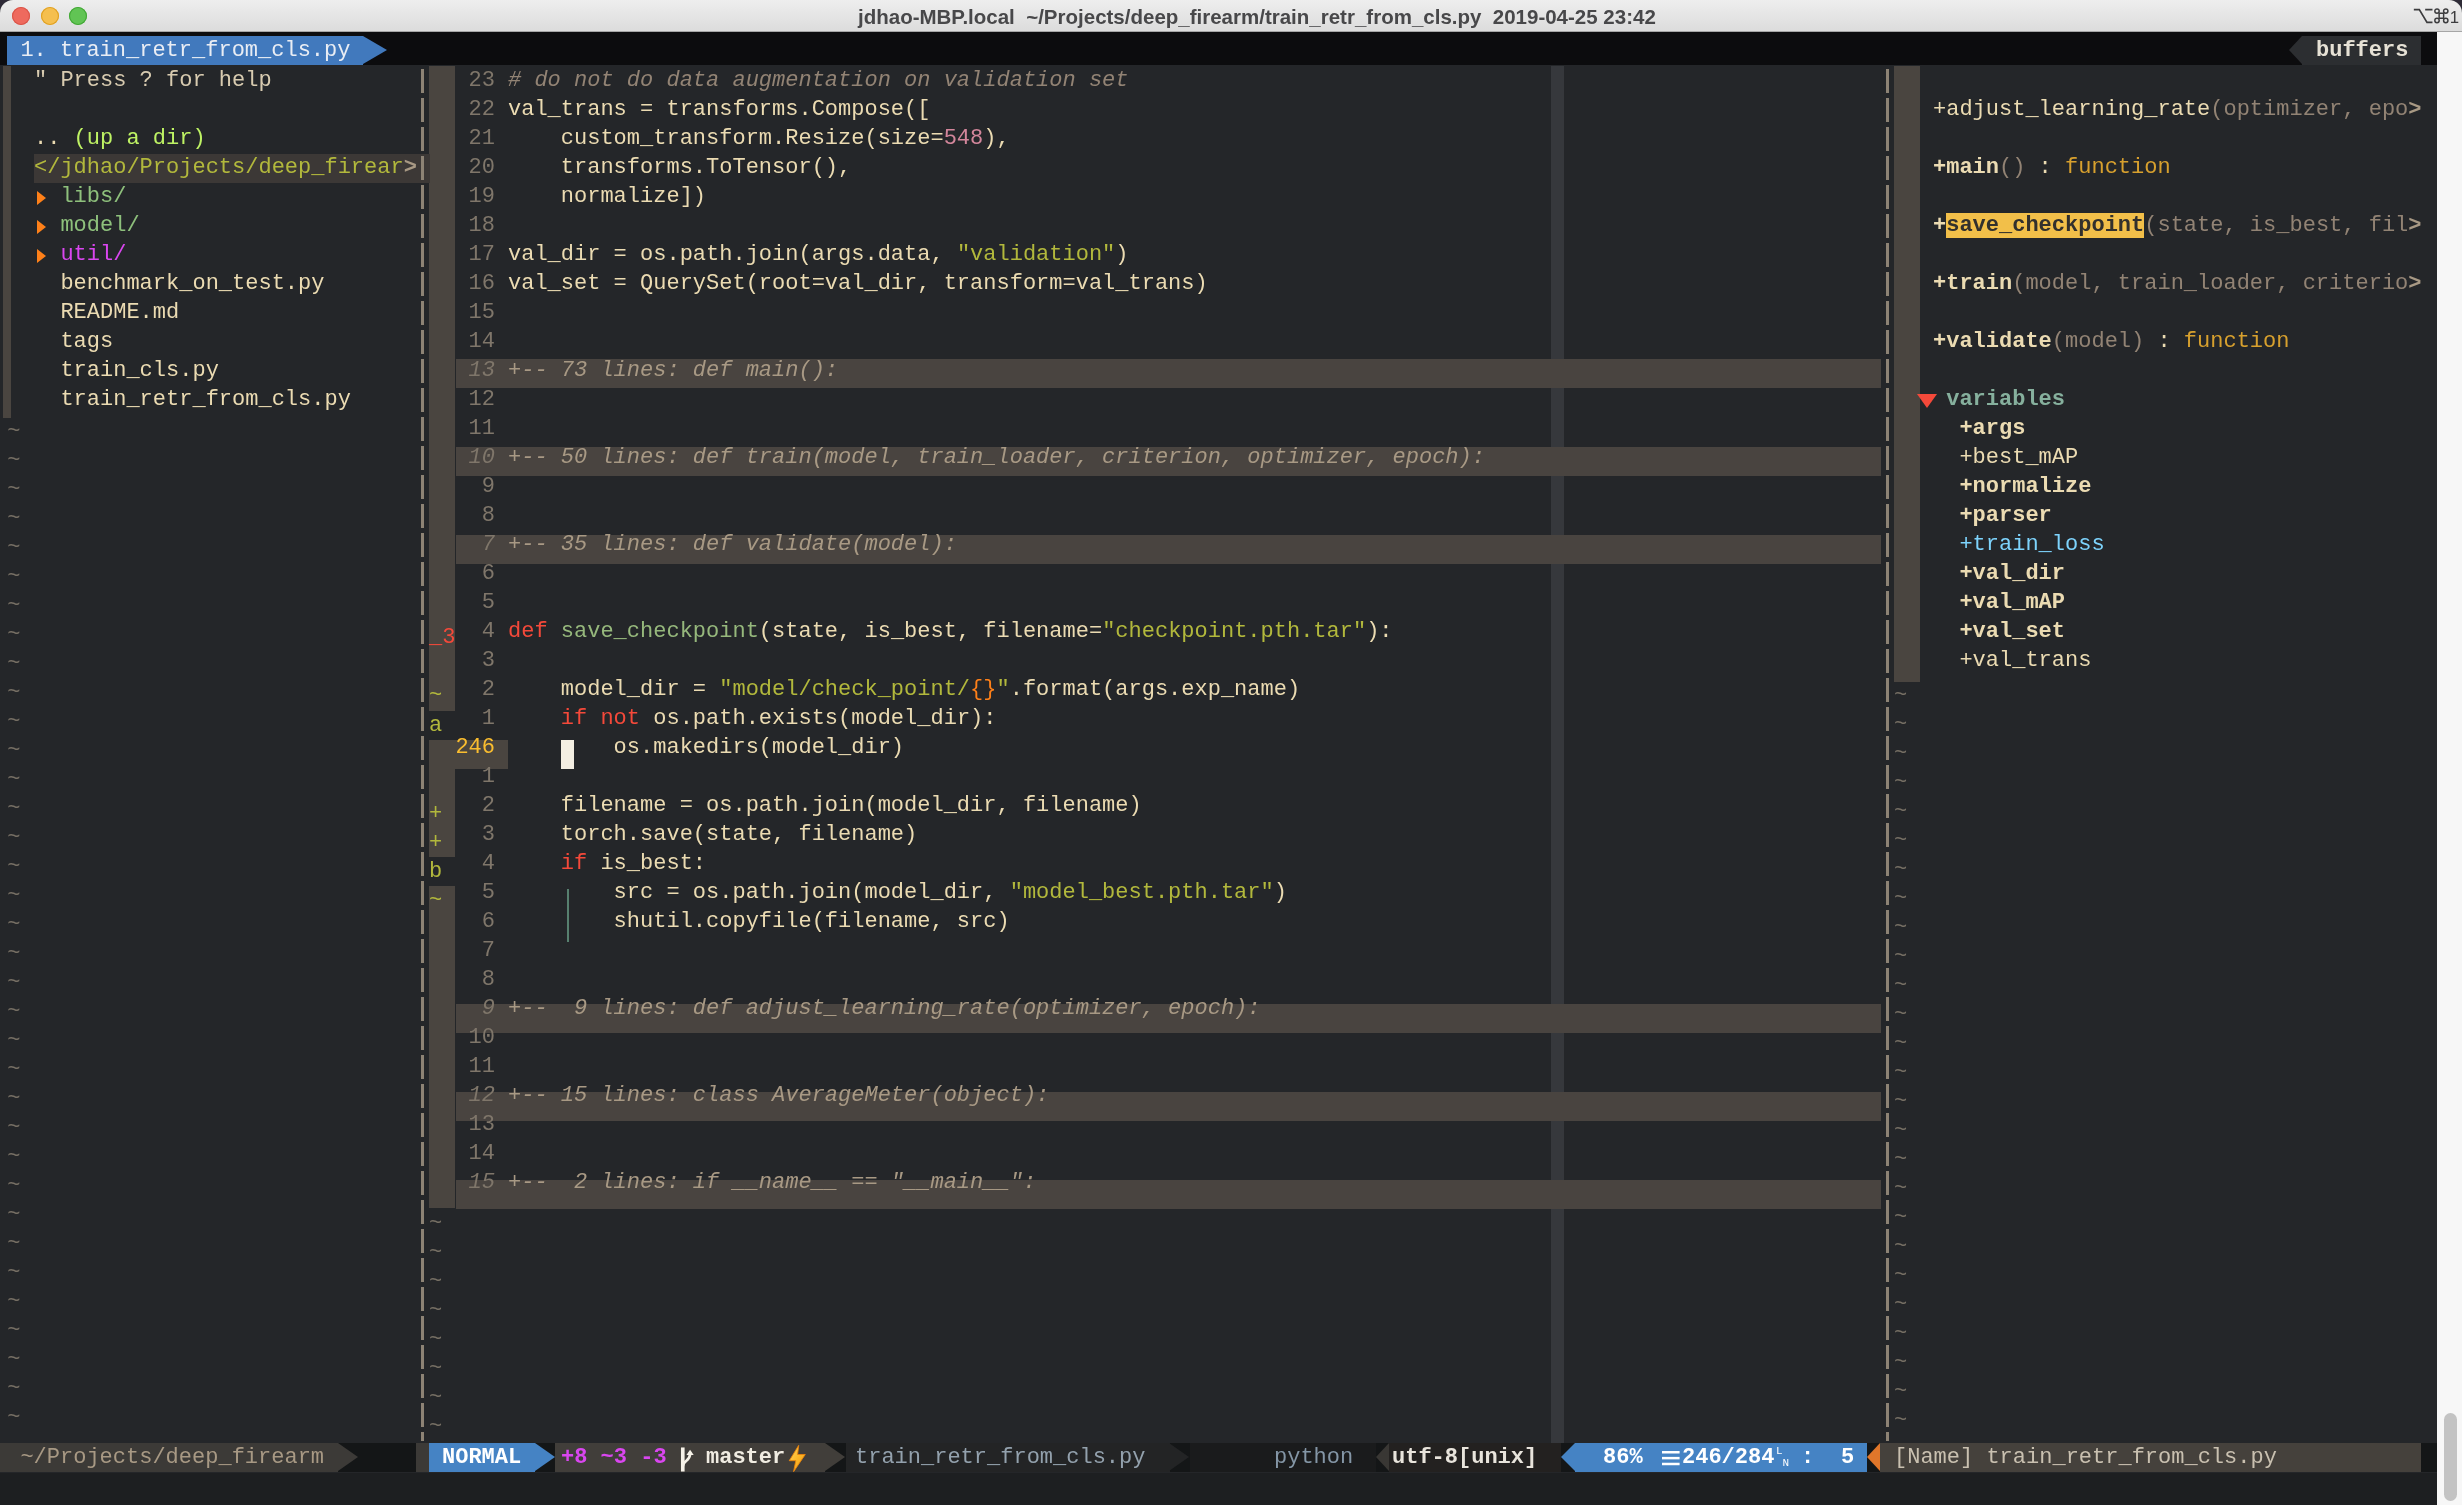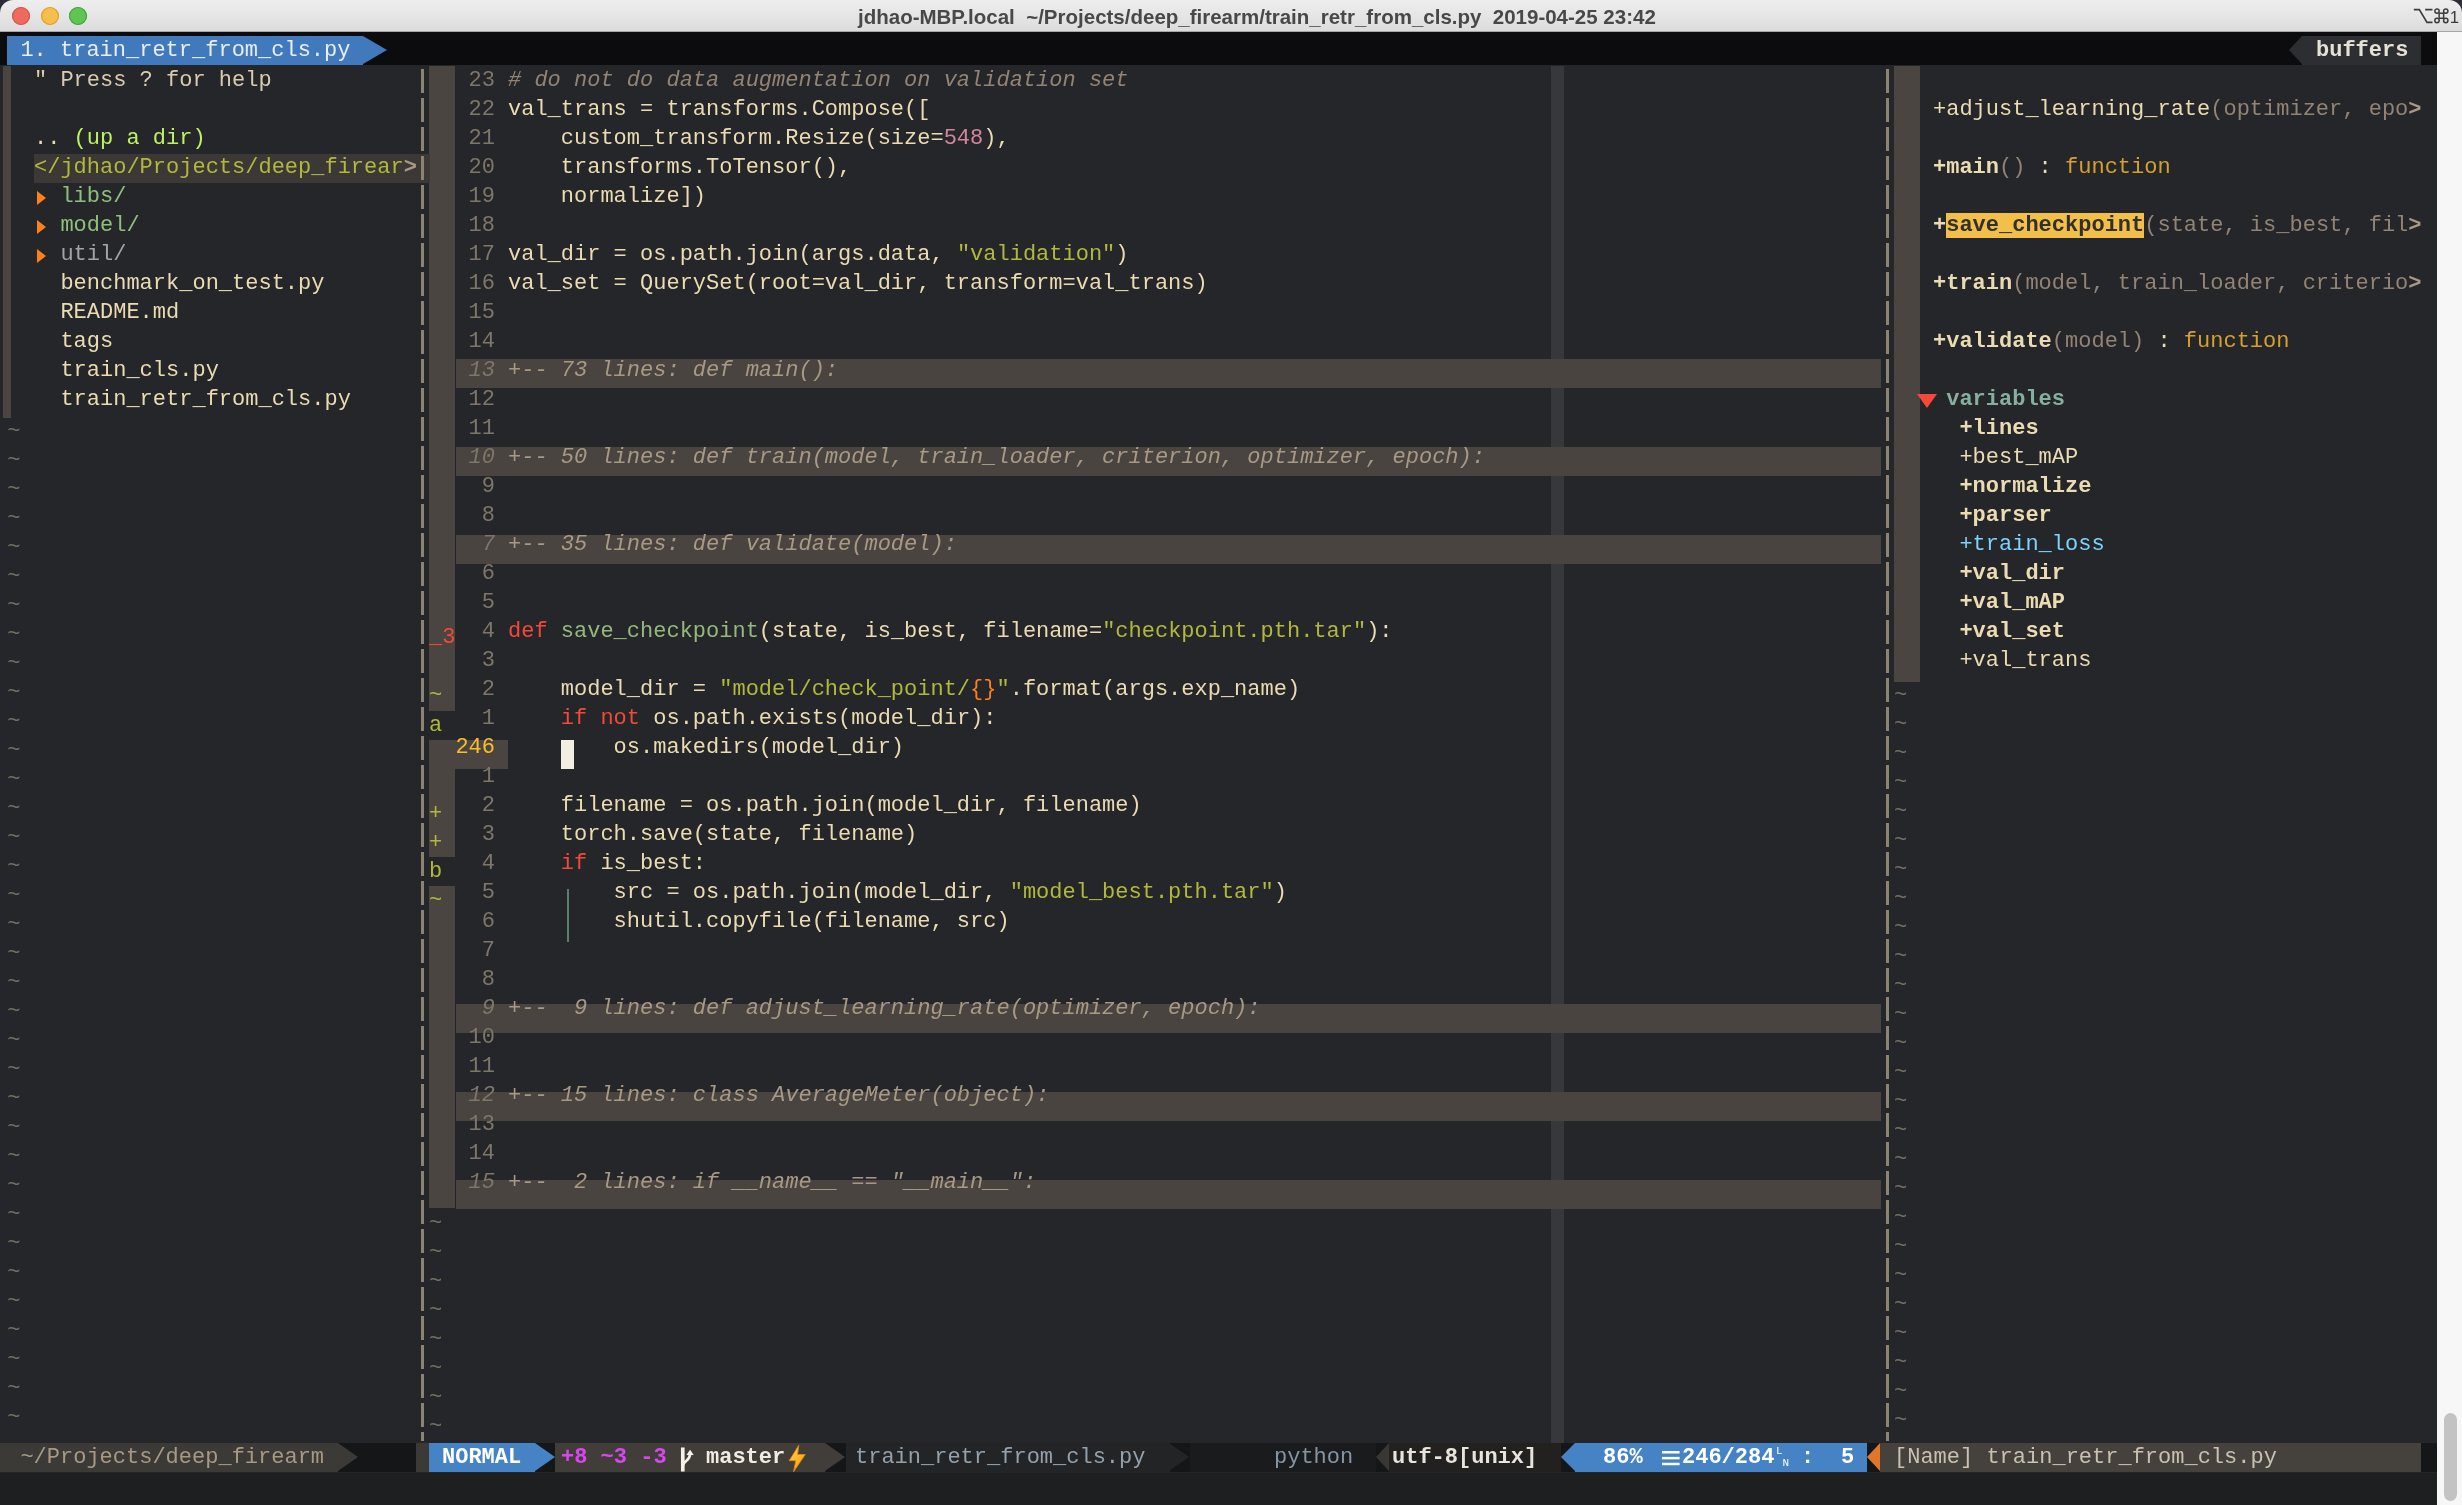--- a/index.html
+++ b/index.html
@@ -57,21 +57,21 @@
 <div class="abs" style="left:429px;top:740px;width:79px;height:29px;background:#4a4540"></div>
 <div class="abs" style="left:421px;top:69px;width:2.5px;height:1372px;background:repeating-linear-gradient(#8d8375 0 24px, transparent 24px 29px)"></div>
 <div class="abs" style="left:1886px;top:69px;width:2.5px;height:1372px;background:repeating-linear-gradient(#8d8375 0 24px, transparent 24px 29px)"></div>
 <div class="abs" style="left:567px;top:889px;width:2.2px;height:53px;background:#57806f"></div>
 <pre style="left:34px;top:66px;color:#ebdbb2"><span style="color:#d8cbb0">" Press ? for help</span>
 
 <span style="color:#ebdbb2">..</span> <span style="color:#bef264">(up a dir)</span>
 <span style="color:#b2b83c">&lt;/jdhao/Projects/deep_firear</span><span style="color:#a89984;font-weight:700">&gt;</span>
   <span style="color:#8ec07c">libs/</span>
   <span style="color:#8ec07c">model/</span>
-  <span style="color:#a3a3a3">util/</span>
+  <span style="color:#d946ef">util/</span>
   <span style="color:#ebdbb2">benchmark_on_test.py</span>
   <span style="color:#ebdbb2">README.md</span>
   <span style="color:#ebdbb2">tags</span>
   <span style="color:#ebdbb2">train_cls.py</span>
   <span style="color:#ebdbb2">train_retr_from_cls.py</span></pre>
 <div class="tri" style="left:37px;top:191px;border-top:7px solid transparent;border-bottom:7px solid transparent;border-left:9.5px solid #fe8019"></div>
 <div class="tri" style="left:37px;top:220px;border-top:7px solid transparent;border-bottom:7px solid transparent;border-left:9.5px solid #fe8019"></div>
 <div class="tri" style="left:37px;top:249px;border-top:7px solid transparent;border-bottom:7px solid transparent;border-left:9.5px solid #fe8019"></div>
 <pre style="left:7.2px;top:417px;color:#766f64">~
 ~
@@ -206,21 +206,21 @@
 
 <span style="color:#ebdbb2;font-weight:700">+main</span><span style="color:#928374">()</span><span style="color:#ebdbb2"> : </span><span style="color:#d7a02e">function</span>
 
 <span style="color:#ebdbb2;font-weight:700">+</span><span style="background:#f2bf49;color:#32302d;font-weight:700">save_checkpoint</span><span style="color:#928374">(state, is_best, fil</span><span style="color:#a89984;font-weight:700">&gt;</span>
 
 <span style="color:#ebdbb2;font-weight:700">+train</span><span style="color:#928374">(model, train_loader, criterio</span><span style="color:#a89984;font-weight:700">&gt;</span>
 
 <span style="color:#ebdbb2;font-weight:700">+validate</span><span style="color:#928374">(model)</span><span style="color:#ebdbb2"> : </span><span style="color:#d7a02e">function</span>
 
 <span style="color:#86b09d;font-weight:700"> variables</span>
-<span style="color:#ebdbb2;font-weight:700">  +lines</span>
+<span style="color:#ebdbb2;font-weight:700">  +args</span>
 <span style="color:#ebdbb2;font-weight:400">  +best_mAP</span>
 <span style="color:#ebdbb2;font-weight:700">  +normalize</span>
 <span style="color:#ebdbb2;font-weight:700">  +parser</span>
 <span style="color:#7dd3fc;font-weight:400">  +train_loss</span>
 <span style="color:#ebdbb2;font-weight:700">  +val_dir</span>
 <span style="color:#ebdbb2;font-weight:700">  +val_mAP</span>
 <span style="color:#ebdbb2;font-weight:700">  +val_set</span>
 <span style="color:#ebdbb2;font-weight:400">  +val_trans</span></pre>
 <div class="tri" style="left:1917px;top:394px;border-left:10px solid transparent;border-right:10px solid transparent;border-top:14px solid #f4493a"></div>
 <pre style="left:1894px;top:681px;color:#766f64">~

